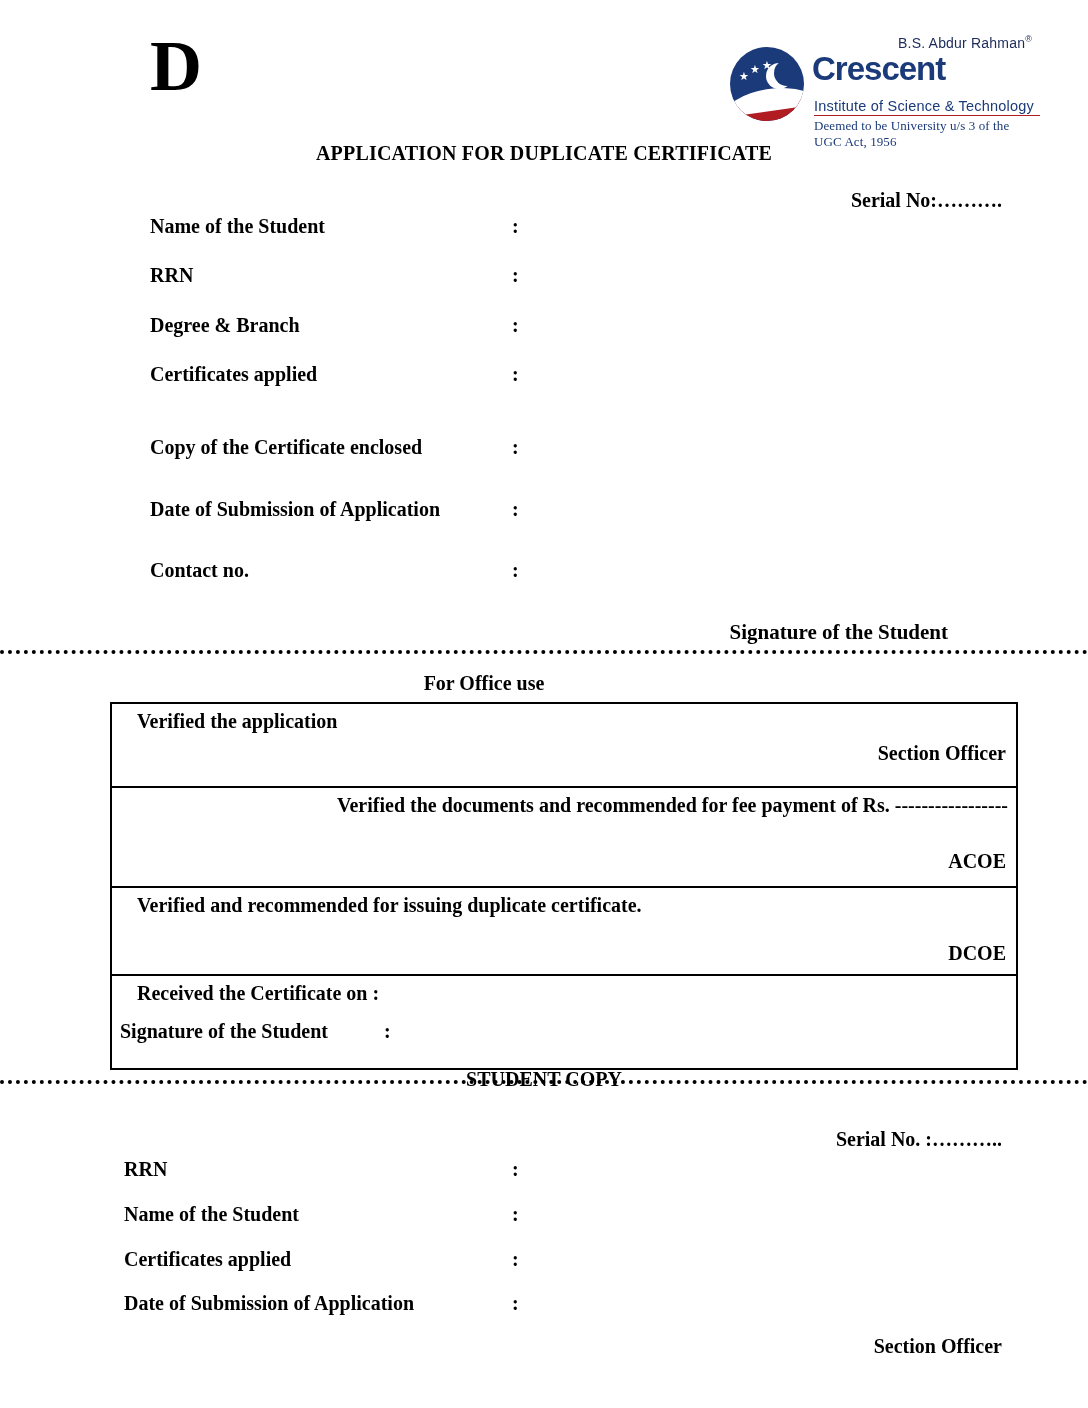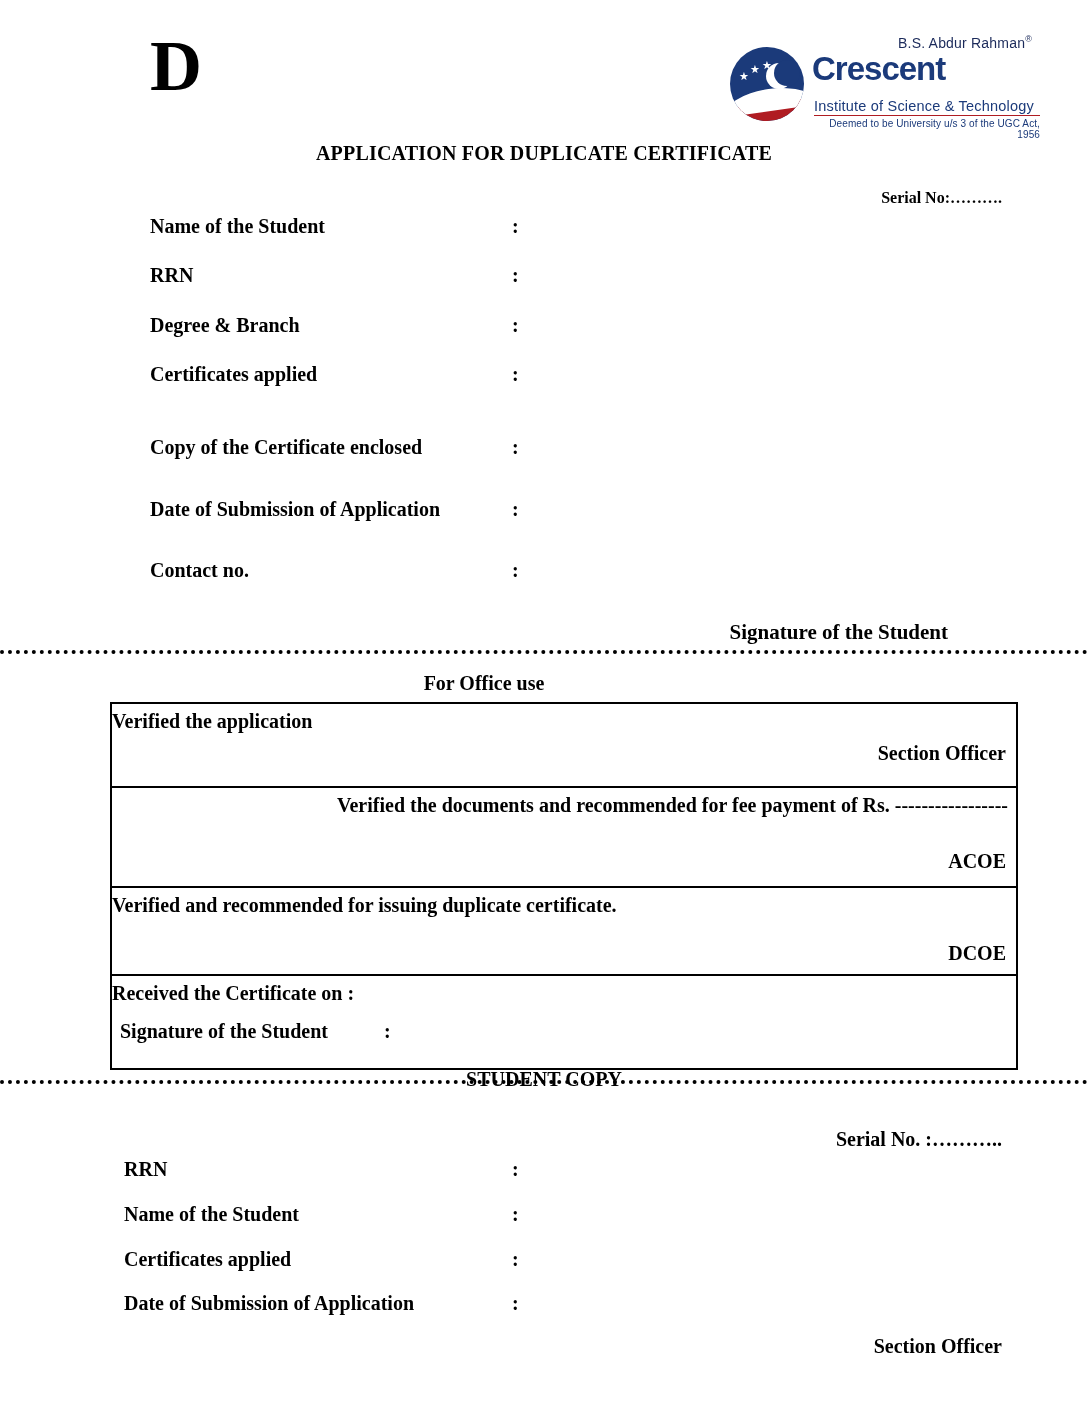--- a/index.html
+++ b/index.html
@@ -126,25 +126,24 @@
     top: 64px;
     font-family: "Liberation Sans", sans-serif;
     font-size: 14.5px;
     color: #1b3a7a;
     letter-spacing: 0.2px;
   }
   .logo-sub2 {
     position: absolute;
     left: 84px;
     top: 84px;
-    font-family: Liberation Sans, sans-serif;
-    font-size: 10px;
+    font-family: Liberation Serif, serif;
+    font-size: 13px;
     color: #1b3a7a;
     letter-spacing: 0.1px;
-    text-align: right;
   }
   .logo-rule {
     position: absolute;
     left: 84px;
     top: 81px;
     width: 226px;
     height: 1px;
     background: #b01c22;
   }
 
@@ -156,21 +155,21 @@
     width: 1088px;
     text-align: center;
     font-size: 20px;
     font-weight: bold;
     letter-spacing: 0.2px;
   }
   .serial-top {
     position: absolute;
     right: 86px;
     top: 189px;
-    font-size: 16px;
+    font-size: 20px;
     font-weight: bold;
   }
 
   
   .field {
     position: absolute;
     font-size: 20px;
     font-weight: bold;
   }
   .field .label { position: absolute; left: 0; top: 0; white-space: nowrap; }
@@ -211,21 +210,21 @@
     left: 110px;
     top: 702px;
     width: 908px;
     border: 2px solid #000;
     box-sizing: border-box;
   }
   .office-row {
     border-bottom: 2px solid #000;
     position: relative;
     box-sizing: border-box;
-    padding: 6px 8px 6px 0;
+    padding: 6px 8px 6px 25px;
   }
   .office-row:last-child { border-bottom: none; }
   .row-h1 { height: 84px; }
   .row-h2 { height: 100px; text-align: right; }
   .row-h3 { height: 88px; }
   .row-h4 { height: 92px; }
   .office-text {
     font-size: 20px;
     font-weight: bold;
   }

